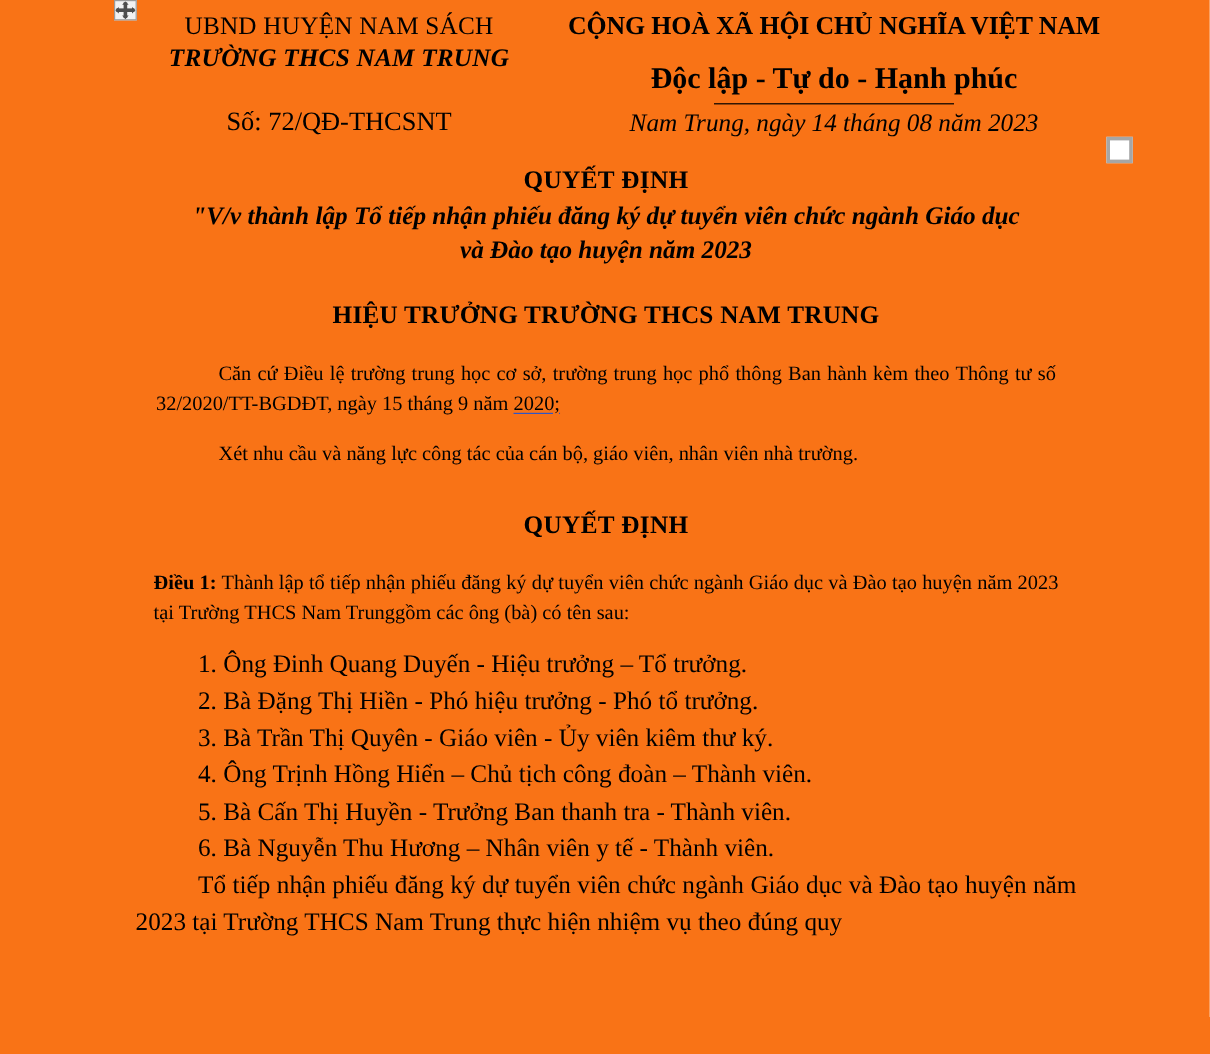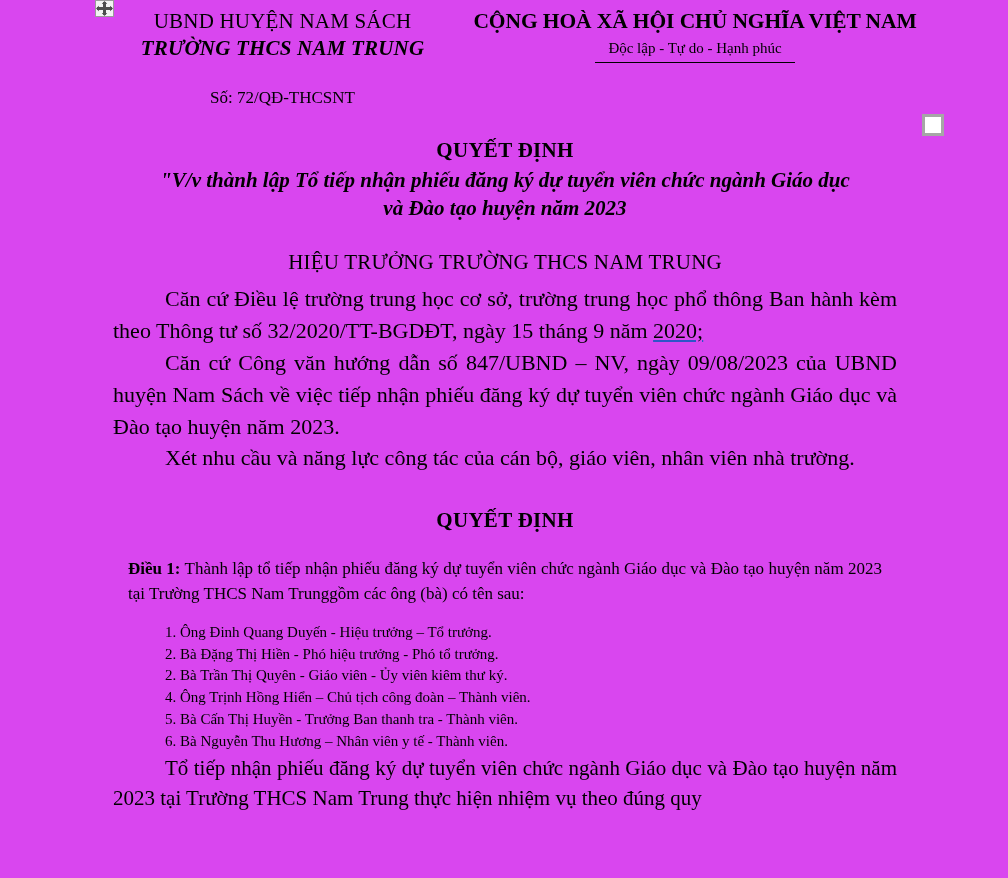--- a/index.html
+++ b/index.html
@@ -15,21 +15,21 @@
     color: #000000;
     position: relative;
   }
 
   .page {
     position: absolute;
     left: 0;
     top: 0;
     width: 1008px;
     height: 878px;
-    background: #d946ef;
+    background: #f97316;
   }
 
   
   .move-handle {
     position: absolute;
     left: 95px;
     top: 0px;
     width: 19px;
     height: 17px;
     border: 1px solid #9a9a9a;
@@ -78,38 +78,38 @@
     letter-spacing: 0.2px;
     font-style: italic;
   }
   .nation-line1 {
     font-size: 21.5px;
     font-weight: bold;
     letter-spacing: -0.1px;
     text-align: center;
   }
   .nation-line2 {
-    font-size: 15px;
-    font-weight: normal;
-    margin-top: 3px;
+    font-size: 25px;
+    font-weight: bold;
+    margin-top: 14px;
   }
   .nation-rule {
     width: 200px;
     height: 0;
     border-top: 1.6px solid #000;
     margin: 4px auto 0 auto;
   }
 
   .so-hieu {
     position: absolute;
     left: 105px;
     top: 88px;
     width: 355px;
     text-align: center;
-    font-size: 17px;
+    font-size: 22px;
   }
   .place-date {
     position: absolute;
     left: 460px;
     top: 90px;
     width: 470px;
     text-align: center;
     font-size: 21px;
     font-style: italic;
   }
@@ -129,35 +129,35 @@
   }
   .doc-subject {
     font-size: 21px;
     font-weight: bold;
     font-style: italic;
     line-height: 1.32;
     margin-top: 4px;
   }
   .issuer {
     font-size: 21px;
-    font-weight: normal;
+    font-weight: bold;
     letter-spacing: 0.2px;
     margin-top: 28px;
   }
 
   
   .body-area {
     position: absolute;
     left: 113px;
     top: 283px;
     width: 784px;
   }
   p.para {
-    margin: 0;
-    font-size: 22px;
+    margin: 17px;
+    font-size: 17px;
     line-height: 1.45;
     text-align: justify;
     text-justify: inter-word;
     text-indent: 52px;
   }
   .link-underline {
     text-decoration: underline;
     text-decoration-color: #2f55c8;
     text-underline-offset: 2px;
   }
@@ -179,21 +179,21 @@
     text-indent: 0;
   }
   .article b { font-weight: bold; }
 
   ol.members {
     list-style: none;
     margin: 0;
     padding: 0;
   }
   ol.members li {
-    font-size: 15px;
+    font-size: 21px;
     line-height: 1.46;
     padding-left: 52px;
     white-space: nowrap;
   }
 
   p.closing {
     margin: 0;
     font-size: 21px;
     line-height: 1.45;
     text-align: justify;
@@ -226,47 +226,47 @@
       <div class="org-line2">TRƯỜNG THCS NAM TRUNG</div>
     </div>
     <div class="hdr-right">
       <div class="nation-line1">CỘNG HOÀ XÃ HỘI CHỦ NGHĨA VIỆT NAM</div>
       <div class="nation-line2">Độc lập - Tự do - Hạnh phúc</div>
       <div class="nation-rule"></div>
     </div>
   </div>
 
   <div class="so-hieu">Số: 72/QĐ-THCSNT</div>
+  <div class="place-date">Nam Trung, ngày 14 tháng 08 năm 2023</div>
 
   <div class="title-block">
     <div class="doc-type">QUYẾT ĐỊNH</div>
     <div class="doc-subject">
       <span>"V/v thành lập Tổ tiếp nhận phiếu đăng ký dự tuyển viên chức ngành Giáo dục</span><br>
       <span>và Đào tạo huyện năm 2023</span>
     </div>
     <div class="issuer">HIỆU TRƯỞNG TRƯỜNG THCS NAM TRUNG</div>
   </div>
 
   <div class="body-area">
 
     <p class="para"><span>Căn cứ Điều lệ trường trung học cơ sở, trường trung học phổ thông Ban hành kèm theo Thông tư số 32/2020/TT-BGDĐT, ngày 15 tháng 9 năm </span><span class="link-underline">2020;</span></p>
 
 
-    <p class="para">Căn cứ Công văn hướng dẫn số 847/UBND – NV, ngày 09/08/2023 của UBND huyện Nam Sách về việc tiếp nhận phiếu đăng ký dự tuyển viên chức ngành Giáo dục và Đào tạo huyện năm 2023.</p>
 
     <p class="para">Xét nhu cầu và năng lực công tác của cán bộ, giáo viên, nhân viên nhà trường.</p>
 
     <div class="decision-heading">QUYẾT ĐỊNH</div>
 
     <p class="article"><b>Điều 1:</b><span> Thành lập tổ tiếp nhận phiếu đăng ký dự tuyển viên chức ngành Giáo dục và Đào tạo huyện năm 2023 tại Trường THCS Nam Trunggồm các ông (bà) có tên sau:</span></p>
 
     <ol class="members">
       <li>1. Ông Đinh Quang Duyến - Hiệu trưởng – Tổ trưởng.</li>
       <li>2. Bà Đặng Thị Hiền - Phó hiệu trưởng - Phó tổ trưởng.</li>
-      <li>2. Bà Trần Thị Quyên  - Giáo viên - Ủy viên kiêm thư ký.</li>
+      <li>3. Bà Trần Thị Quyên  - Giáo viên - Ủy viên kiêm thư ký.</li>
       <li>4. Ông Trịnh Hồng Hiển – Chủ tịch công đoàn – Thành viên.</li>
       <li>5. Bà Cấn Thị Huyền - Trưởng Ban thanh tra -  Thành viên.</li>
       <li>6. Bà Nguyễn Thu Hương – Nhân viên y tế -  Thành viên.</li>
     </ol>
 
     <p class="closing">Tổ tiếp nhận phiếu đăng ký dự tuyển viên chức ngành Giáo dục và Đào tạo huyện năm 2023 tại Trường THCS Nam Trung thực hiện nhiệm vụ theo đúng quy</p>
 
   </div>
 </div>
 

